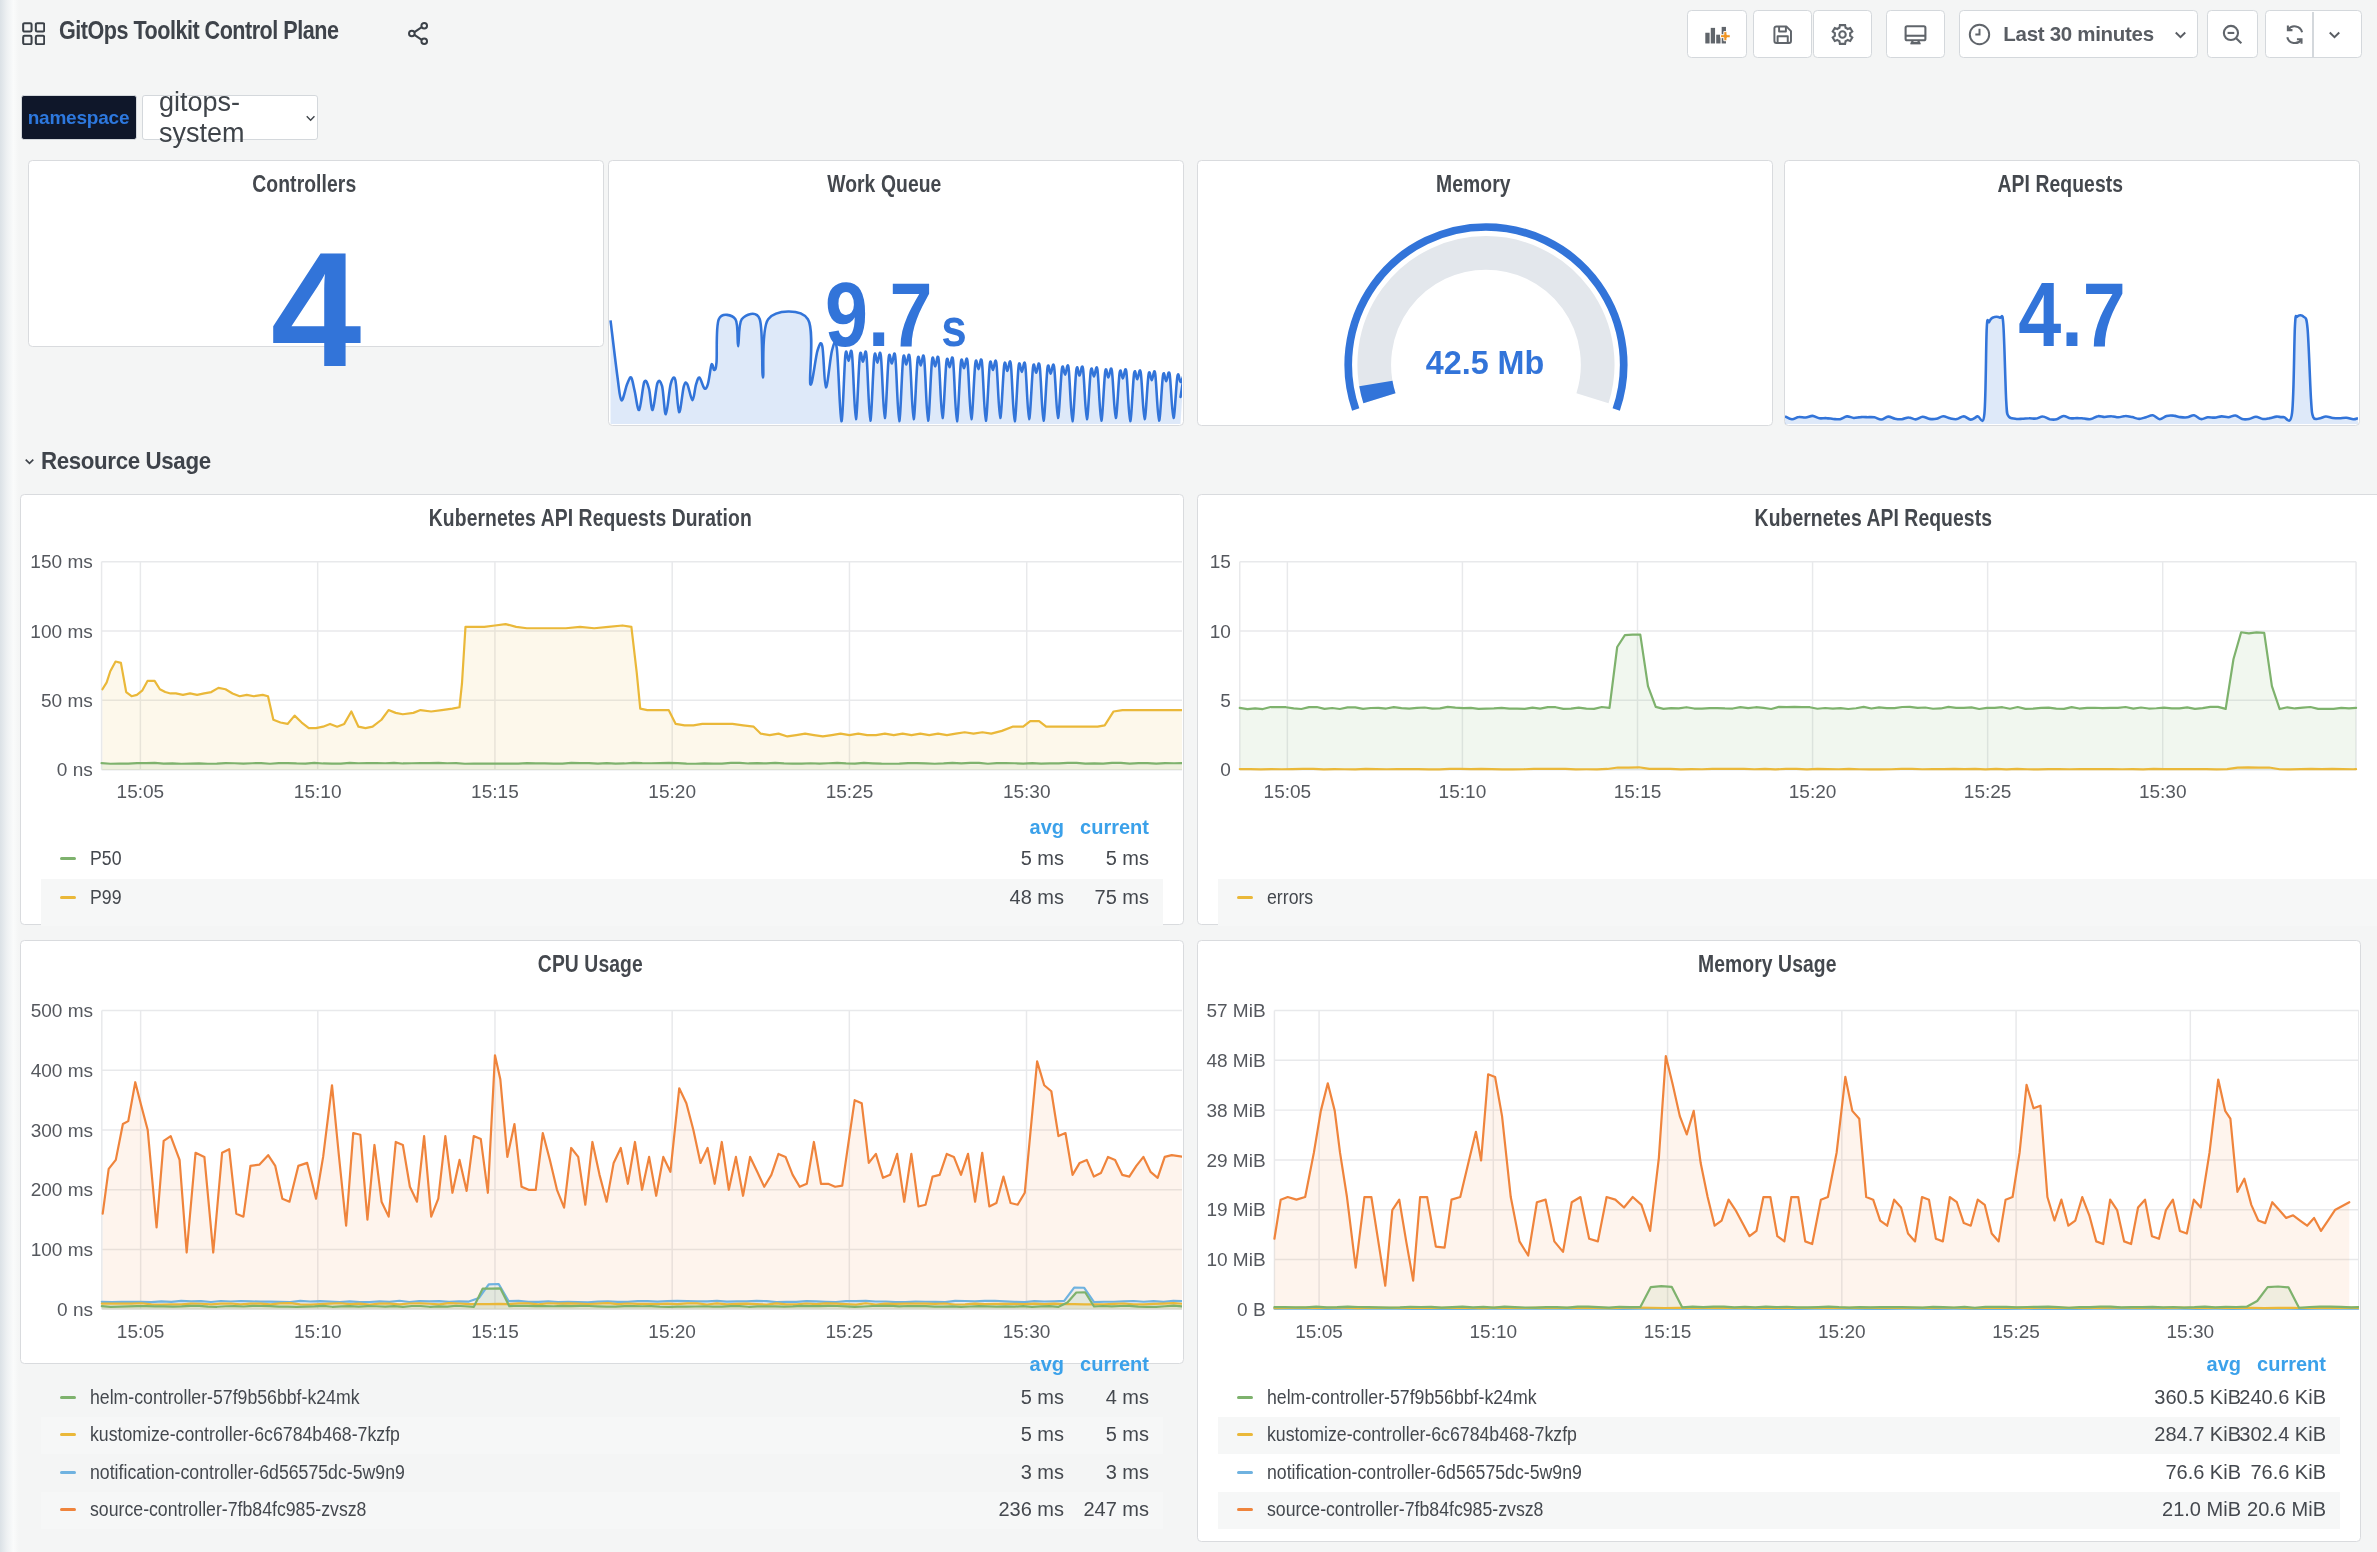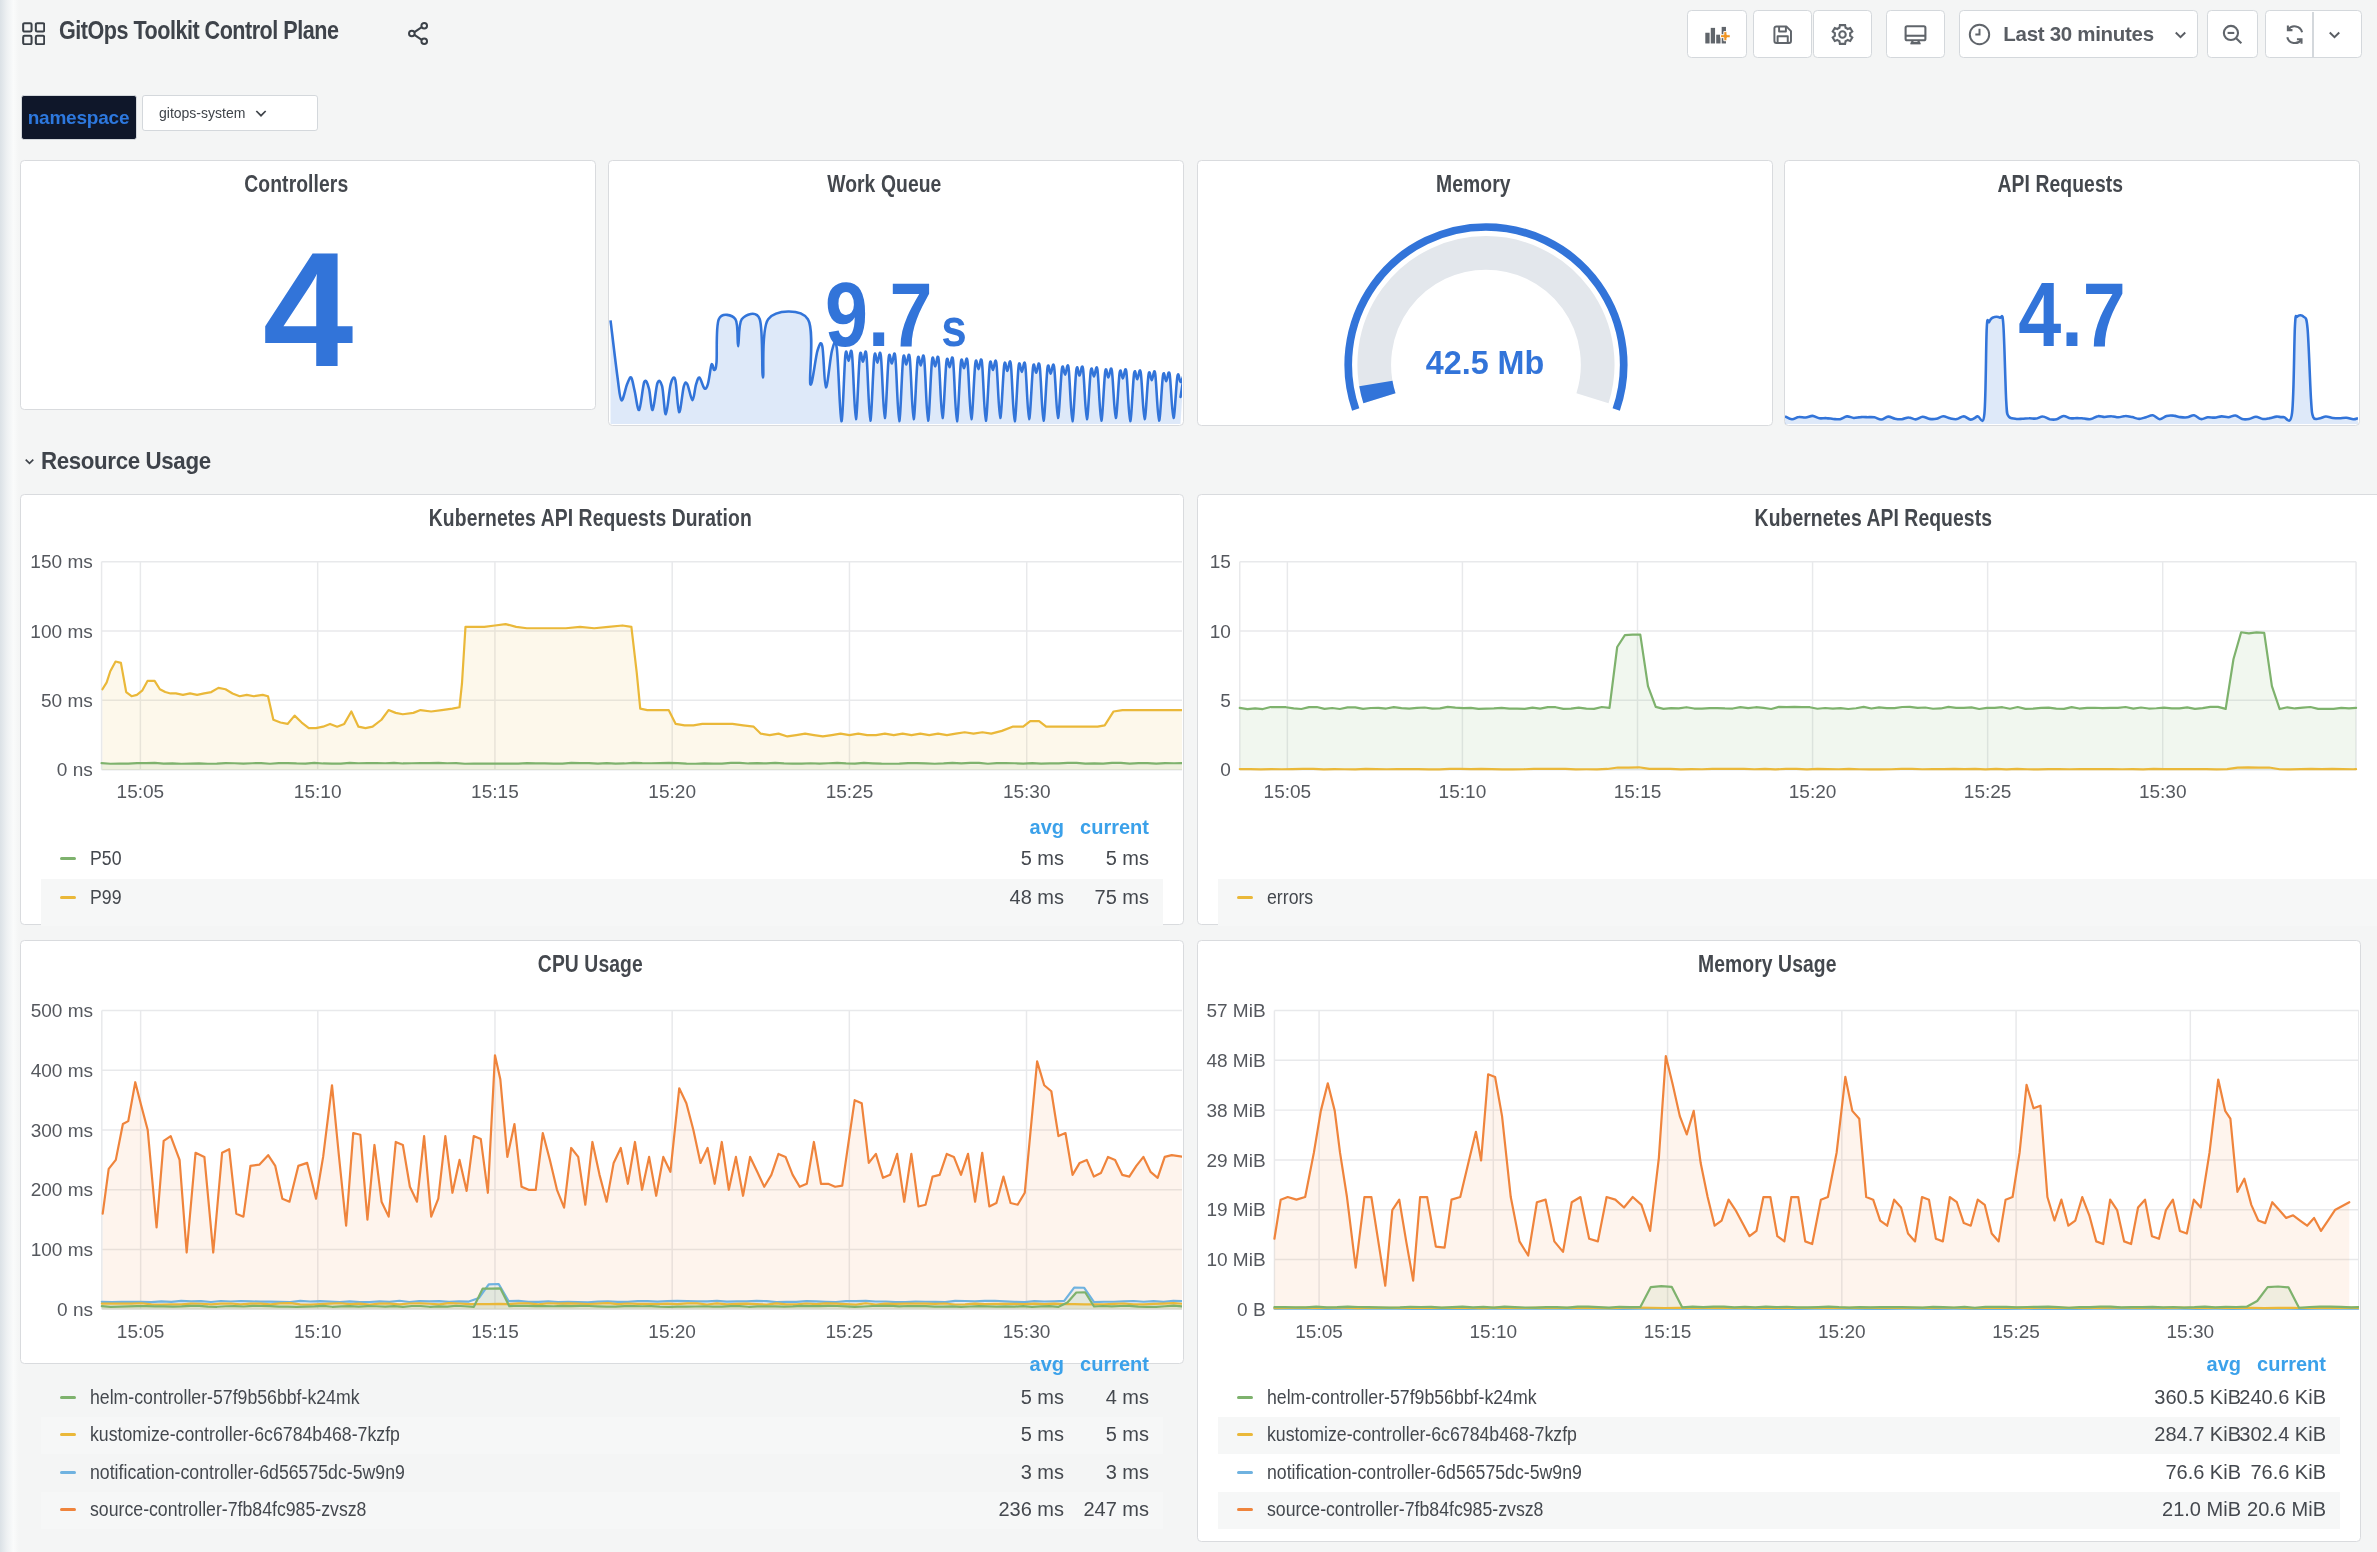--- a/index.html
+++ b/index.html
@@ -91,28 +91,28 @@
  <path d="M4.4 14.5a8 8 0 0 0 14.4 2.5"></path>
       <polyline points="19.0,21.4 19.0,16.7 14.3,16.7"></polyline>
     </svg>
  <div style="width:1.5px;height:45px;background:#d4d8dc"></div>
  <svg width="19" height="19" viewBox="0 0 24 24" fill="none" stroke="#595d63" stroke-width="2.4" style="margin-left:11.7px">
       <polyline points="6,9.5 12,15.5 18,9.5"></polyline>
     </svg>
 </div>
 
 <div style="position:absolute;left:20.5px;top:95px;width:116px;height:45px;background:#0f172a;border:1.5px solid #d4d8dc;border-radius:2.9px;display:flex;align-items:center;justify-content:center;font-size:19px;font-weight:700;color:#2d78de;letter-spacing:-0.2px">namespace</div>
-<div style="position:absolute;left:142px;top:95px;width:176px;height:36px;background:#fff;border:1.5px solid #d4d8dc;border-radius:2.9px;display:flex;align-items:center;font-size:14px;color:#3f444a">
+<div style="position:absolute;left:142px;top:95px;width:176px;height:45px;background:#fff;border:1.5px solid #d4d8dc;border-radius:2.9px;display:flex;align-items:center;font-size:27px;color:#3f444a">
     <span style="margin-left:16px">gitops-system</span>
 <svg width="16" height="16" viewBox="0 0 24 24" fill="none" stroke="#3f444a" stroke-width="2.6" style="margin-left:7.3px">
       <polyline points="5,9 12,16 19,9"></polyline>
     </svg>
   </div>
 
-<div class="panel" style="left:20px;top:160px;width:576px;height:250px">
+<div class="panel" style="left:28px;top:160px;width:576px;height:187px">
 <div class="ptitle">Controllers</div>
 <div style="position:absolute;left:0;right:0;top:70px;text-align:center;font-size:163px;font-weight:700;color:#3274D9;line-height:157px">4</div>
 </div>
 
 <div class="panel" style="left:608px;top:160px;width:576px;height:266px">
 <div class="ptitle">Work Queue</div>
 <svg width="573" height="263" viewBox="0 0 782 359" style="position:absolute;left:0;top:0">
 <path d="M2.0,217.5 C3.6,230.3 8.9,276.0 11.4,294.1 C13.9,312.3 14.6,324.9 16.9,326.6 C19.1,328.3 22.5,309.6 24.7,304.5 C26.9,299.3 28.5,294.1 30.2,295.6 C31.8,297.1 33.0,305.9 34.8,313.3 C36.7,320.7 38.9,341.8 41.1,339.8 C43.3,337.9 45.9,306.4 48.1,301.5 C50.4,296.6 52.5,304.0 54.4,310.4 C56.3,316.7 57.5,341.1 59.5,339.8 C61.4,338.6 64.0,308.4 66.1,303.0 C68.3,297.6 70.5,300.3 72.4,307.4 C74.3,314.5 75.6,346.2 77.5,345.7 C79.5,345.2 82.0,312.3 84.1,304.5 C86.2,296.6 88.5,292.2 90.4,298.6 C92.3,305.0 93.7,341.3 95.6,342.8 C97.6,344.3 100.2,313.8 102.1,307.4 C104.0,301.0 104.8,301.3 106.8,304.5 C108.7,307.7 111.9,326.3 113.8,326.6 C115.8,326.8 117.0,311.1 118.5,305.9 C120.1,300.8 121.3,294.9 123.2,295.6 C125.2,296.4 128.3,308.9 130.2,310.4 C132.2,311.8 133.3,309.9 134.9,304.5 C136.6,299.1 138.5,281.1 139.9,277.9 C141.4,274.7 142.4,285.8 143.5,285.3 C144.7,284.8 145.6,286.5 146.7,275.0 C147.7,263.4 145.5,225.8 149.8,216.0 C154.1,206.2 168.1,209.9 172.5,216.0 C176.9,222.2 174.7,252.9 176.2,252.9 C177.6,252.9 176.2,222.2 181.1,216.0 C186.0,209.9 200.9,202.8 205.7,216.0 C210.5,229.3 208.2,295.6 210.1,295.6 C212.0,295.6 207.0,229.3 217.2,216.0 C227.4,202.8 261.8,201.3 271.4,216.0 C281.0,230.8 272.5,297.3 274.7,304.5 C276.9,311.6 281.8,267.4 284.5,258.8 C287.3,250.2 289.2,244.5 291.1,252.9 C293.0,261.2 293.8,307.9 296.0,308.9 C298.2,309.9 301.8,267.6 304.3,258.8 C306.8,249.9 308.8,239.7 310.9,255.8 C313.0,271.9 315.2,353.8 317.1,355.3 C319.1,356.8 321.0,278.4 322.6,264.7 C324.2,250.9 325.4,273.0 326.9,272.8 C328.4,272.5 330.0,249.9 331.6,263.2 C333.3,276.5 335.1,351.9 336.9,352.4 C338.6,352.8 340.7,279.0 342.3,265.9 C344.0,252.9 345.1,274.3 346.6,274.0 C348.1,273.8 349.7,251.0 351.3,264.4 C353.0,277.9 354.8,354.1 356.6,354.6 C358.3,355.0 360.4,280.4 362.0,267.2 C363.7,254.0 364.8,275.5 366.3,275.3 C367.8,275.0 369.4,253.1 371.0,265.7 C372.7,278.3 374.5,350.4 376.3,350.9 C378.1,351.3 380.1,280.8 381.7,268.4 C383.4,256.1 384.5,276.8 386.0,276.5 C387.5,276.3 389.1,253.8 390.7,267.0 C392.4,280.1 394.2,354.9 396.0,355.3 C397.8,355.8 399.8,282.6 401.4,269.7 C403.1,256.8 404.2,278.1 405.7,277.8 C407.2,277.6 408.8,255.8 410.4,268.2 C412.1,280.7 413.9,351.9 415.7,352.4 C417.5,352.8 419.5,283.2 421.2,271.0 C422.8,258.7 424.0,279.3 425.5,279.1 C427.0,278.8 428.5,256.9 430.1,269.5 C431.8,282.1 433.6,354.1 435.4,354.6 C437.2,355.0 439.2,284.6 440.9,272.2 C442.5,259.8 443.7,280.6 445.2,280.3 C446.7,280.1 448.2,259.0 449.9,270.7 C451.5,282.5 453.3,350.4 455.1,350.9 C456.9,351.3 458.9,285.0 460.6,273.5 C462.2,261.9 463.4,281.8 464.9,281.6 C466.4,281.3 467.9,259.7 469.6,272.0 C471.2,284.3 473.0,354.9 474.8,355.3 C476.6,355.8 478.6,286.8 480.3,274.7 C481.9,262.7 483.1,283.1 484.6,282.8 C486.1,282.6 487.6,261.7 489.3,273.3 C490.9,284.9 492.7,351.9 494.5,352.4 C496.3,352.8 498.3,287.4 500.0,276.0 C501.6,264.6 502.8,284.3 504.3,284.1 C505.8,283.9 507.3,262.8 509.0,274.5 C510.6,286.3 512.4,354.1 514.2,354.6 C516.0,355.0 518.1,288.8 519.7,277.3 C521.3,265.7 522.5,285.6 524.0,285.4 C525.5,285.1 527.0,264.9 528.7,275.8 C530.3,286.7 532.1,350.4 533.9,350.9 C535.7,351.3 537.8,289.2 539.4,278.5 C541.0,267.8 542.2,286.9 543.7,286.6 C545.2,286.4 546.7,265.6 548.4,277.0 C550.0,288.5 551.8,354.9 553.6,355.3 C555.4,355.8 557.5,291.0 559.1,279.8 C560.7,268.5 561.9,288.1 563.4,287.9 C564.9,287.6 566.4,267.6 568.1,278.3 C569.7,289.0 571.5,351.9 573.3,352.4 C575.1,352.8 577.2,291.6 578.8,281.0 C580.4,270.5 581.6,289.4 583.1,289.1 C584.6,288.9 586.1,268.7 587.8,279.6 C589.5,290.5 591.3,354.1 593.0,354.6 C594.8,355.0 596.9,293.0 598.5,282.3 C600.1,271.6 601.3,290.6 602.8,290.4 C604.3,290.2 605.8,270.7 607.5,280.8 C609.2,290.9 611.0,350.4 612.7,350.9 C614.5,351.3 616.6,293.4 618.2,283.6 C619.8,273.7 621.0,291.9 622.5,291.7 C624.0,291.4 625.6,271.5 627.2,282.1 C628.9,292.7 630.7,354.9 632.4,355.3 C634.2,355.8 636.3,295.2 637.9,284.8 C639.6,274.4 640.7,293.2 642.2,292.9 C643.7,292.7 645.3,273.4 646.9,283.3 C648.6,293.2 650.4,351.9 652.2,352.4 C653.9,352.8 656.0,295.8 657.6,286.1 C659.3,276.4 660.4,294.4 661.9,294.2 C663.4,293.9 665.0,274.5 666.6,284.6 C668.3,294.7 670.1,354.1 671.9,354.6 C673.6,355.0 675.7,297.2 677.3,287.3 C679.0,277.5 680.1,295.7 681.6,295.4 C683.1,295.2 684.7,276.6 686.3,285.9 C688.0,295.1 689.8,350.4 691.6,350.9 C693.4,351.3 695.4,297.6 697.0,288.6 C698.7,279.6 699.8,296.9 701.3,296.7 C702.8,296.4 704.4,277.3 706.0,287.1 C707.7,296.9 709.5,354.9 711.3,355.3 C713.1,355.8 715.1,299.4 716.7,289.8 C718.4,280.3 719.6,298.2 721.0,298.0 C722.5,297.7 724.1,279.3 725.7,288.4 C727.4,297.4 729.2,351.9 731.0,352.4 C732.8,352.8 734.8,300.0 736.5,291.1 C738.1,282.2 739.3,299.5 740.8,299.2 C742.3,299.0 743.8,280.4 745.4,289.6 C747.1,298.9 748.9,354.1 750.7,354.6 C752.5,355.0 754.5,301.4 756.2,292.4 C757.8,283.3 759.0,300.7 760.5,300.5 C762.0,300.2 763.5,282.5 765.2,290.9 C766.8,299.3 768.6,350.4 770.4,350.9 C772.2,351.3 774.2,301.8 775.9,293.6 C777.5,285.4 778.7,302.0 780.2,301.7 C781.7,301.5 784.9,288.7 784.9,292.2 C784.8,295.6 780.2,321.3 780.1,322.1 C779.9,323.0 783.3,301.3 784.0,297.1 L780,359 L2,359 Z" fill="rgba(50,116,217,0.16)"></path>
 <path d="M2.0,217.5 C3.6,230.3 8.9,276.0 11.4,294.1 C13.9,312.3 14.6,324.9 16.9,326.6 C19.1,328.3 22.5,309.6 24.7,304.5 C26.9,299.3 28.5,294.1 30.2,295.6 C31.8,297.1 33.0,305.9 34.8,313.3 C36.7,320.7 38.9,341.8 41.1,339.8 C43.3,337.9 45.9,306.4 48.1,301.5 C50.4,296.6 52.5,304.0 54.4,310.4 C56.3,316.7 57.5,341.1 59.5,339.8 C61.4,338.6 64.0,308.4 66.1,303.0 C68.3,297.6 70.5,300.3 72.4,307.4 C74.3,314.5 75.6,346.2 77.5,345.7 C79.5,345.2 82.0,312.3 84.1,304.5 C86.2,296.6 88.5,292.2 90.4,298.6 C92.3,305.0 93.7,341.3 95.6,342.8 C97.6,344.3 100.2,313.8 102.1,307.4 C104.0,301.0 104.8,301.3 106.8,304.5 C108.7,307.7 111.9,326.3 113.8,326.6 C115.8,326.8 117.0,311.1 118.5,305.9 C120.1,300.8 121.3,294.9 123.2,295.6 C125.2,296.4 128.3,308.9 130.2,310.4 C132.2,311.8 133.3,309.9 134.9,304.5 C136.6,299.1 138.5,281.1 139.9,277.9 C141.4,274.7 142.4,285.8 143.5,285.3 C144.7,284.8 145.6,286.5 146.7,275.0 C147.7,263.4 145.5,225.8 149.8,216.0 C154.1,206.2 168.1,209.9 172.5,216.0 C176.9,222.2 174.7,252.9 176.2,252.9 C177.6,252.9 176.2,222.2 181.1,216.0 C186.0,209.9 200.9,202.8 205.7,216.0 C210.5,229.3 208.2,295.6 210.1,295.6 C212.0,295.6 207.0,229.3 217.2,216.0 C227.4,202.8 261.8,201.3 271.4,216.0 C281.0,230.8 272.5,297.3 274.7,304.5 C276.9,311.6 281.8,267.4 284.5,258.8 C287.3,250.2 289.2,244.5 291.1,252.9 C293.0,261.2 293.8,307.9 296.0,308.9 C298.2,309.9 301.8,267.6 304.3,258.8 C306.8,249.9 308.8,239.7 310.9,255.8 C313.0,271.9 315.2,353.8 317.1,355.3 C319.1,356.8 321.0,278.4 322.6,264.7 C324.2,250.9 325.4,273.0 326.9,272.8 C328.4,272.5 330.0,249.9 331.6,263.2 C333.3,276.5 335.1,351.9 336.9,352.4 C338.6,352.8 340.7,279.0 342.3,265.9 C344.0,252.9 345.1,274.3 346.6,274.0 C348.1,273.8 349.7,251.0 351.3,264.4 C353.0,277.9 354.8,354.1 356.6,354.6 C358.3,355.0 360.4,280.4 362.0,267.2 C363.7,254.0 364.8,275.5 366.3,275.3 C367.8,275.0 369.4,253.1 371.0,265.7 C372.7,278.3 374.5,350.4 376.3,350.9 C378.1,351.3 380.1,280.8 381.7,268.4 C383.4,256.1 384.5,276.8 386.0,276.5 C387.5,276.3 389.1,253.8 390.7,267.0 C392.4,280.1 394.2,354.9 396.0,355.3 C397.8,355.8 399.8,282.6 401.4,269.7 C403.1,256.8 404.2,278.1 405.7,277.8 C407.2,277.6 408.8,255.8 410.4,268.2 C412.1,280.7 413.9,351.9 415.7,352.4 C417.5,352.8 419.5,283.2 421.2,271.0 C422.8,258.7 424.0,279.3 425.5,279.1 C427.0,278.8 428.5,256.9 430.1,269.5 C431.8,282.1 433.6,354.1 435.4,354.6 C437.2,355.0 439.2,284.6 440.9,272.2 C442.5,259.8 443.7,280.6 445.2,280.3 C446.7,280.1 448.2,259.0 449.9,270.7 C451.5,282.5 453.3,350.4 455.1,350.9 C456.9,351.3 458.9,285.0 460.6,273.5 C462.2,261.9 463.4,281.8 464.9,281.6 C466.4,281.3 467.9,259.7 469.6,272.0 C471.2,284.3 473.0,354.9 474.8,355.3 C476.6,355.8 478.6,286.8 480.3,274.7 C481.9,262.7 483.1,283.1 484.6,282.8 C486.1,282.6 487.6,261.7 489.3,273.3 C490.9,284.9 492.7,351.9 494.5,352.4 C496.3,352.8 498.3,287.4 500.0,276.0 C501.6,264.6 502.8,284.3 504.3,284.1 C505.8,283.9 507.3,262.8 509.0,274.5 C510.6,286.3 512.4,354.1 514.2,354.6 C516.0,355.0 518.1,288.8 519.7,277.3 C521.3,265.7 522.5,285.6 524.0,285.4 C525.5,285.1 527.0,264.9 528.7,275.8 C530.3,286.7 532.1,350.4 533.9,350.9 C535.7,351.3 537.8,289.2 539.4,278.5 C541.0,267.8 542.2,286.9 543.7,286.6 C545.2,286.4 546.7,265.6 548.4,277.0 C550.0,288.5 551.8,354.9 553.6,355.3 C555.4,355.8 557.5,291.0 559.1,279.8 C560.7,268.5 561.9,288.1 563.4,287.9 C564.9,287.6 566.4,267.6 568.1,278.3 C569.7,289.0 571.5,351.9 573.3,352.4 C575.1,352.8 577.2,291.6 578.8,281.0 C580.4,270.5 581.6,289.4 583.1,289.1 C584.6,288.9 586.1,268.7 587.8,279.6 C589.5,290.5 591.3,354.1 593.0,354.6 C594.8,355.0 596.9,293.0 598.5,282.3 C600.1,271.6 601.3,290.6 602.8,290.4 C604.3,290.2 605.8,270.7 607.5,280.8 C609.2,290.9 611.0,350.4 612.7,350.9 C614.5,351.3 616.6,293.4 618.2,283.6 C619.8,273.7 621.0,291.9 622.5,291.7 C624.0,291.4 625.6,271.5 627.2,282.1 C628.9,292.7 630.7,354.9 632.4,355.3 C634.2,355.8 636.3,295.2 637.9,284.8 C639.6,274.4 640.7,293.2 642.2,292.9 C643.7,292.7 645.3,273.4 646.9,283.3 C648.6,293.2 650.4,351.9 652.2,352.4 C653.9,352.8 656.0,295.8 657.6,286.1 C659.3,276.4 660.4,294.4 661.9,294.2 C663.4,293.9 665.0,274.5 666.6,284.6 C668.3,294.7 670.1,354.1 671.9,354.6 C673.6,355.0 675.7,297.2 677.3,287.3 C679.0,277.5 680.1,295.7 681.6,295.4 C683.1,295.2 684.7,276.6 686.3,285.9 C688.0,295.1 689.8,350.4 691.6,350.9 C693.4,351.3 695.4,297.6 697.0,288.6 C698.7,279.6 699.8,296.9 701.3,296.7 C702.8,296.4 704.4,277.3 706.0,287.1 C707.7,296.9 709.5,354.9 711.3,355.3 C713.1,355.8 715.1,299.4 716.7,289.8 C718.4,280.3 719.6,298.2 721.0,298.0 C722.5,297.7 724.1,279.3 725.7,288.4 C727.4,297.4 729.2,351.9 731.0,352.4 C732.8,352.8 734.8,300.0 736.5,291.1 C738.1,282.2 739.3,299.5 740.8,299.2 C742.3,299.0 743.8,280.4 745.4,289.6 C747.1,298.9 748.9,354.1 750.7,354.6 C752.5,355.0 754.5,301.4 756.2,292.4 C757.8,283.3 759.0,300.7 760.5,300.5 C762.0,300.2 763.5,282.5 765.2,290.9 C766.8,299.3 768.6,350.4 770.4,350.9 C772.2,351.3 774.2,301.8 775.9,293.6 C777.5,285.4 778.7,302.0 780.2,301.7 C781.7,301.5 784.9,288.7 784.9,292.2 C784.8,295.6 780.2,321.3 780.1,322.1 C779.9,323.0 783.3,301.3 784.0,297.1" fill="none" stroke="#3274D9" stroke-width="3.5" stroke-linejoin="round"></path>
 </svg>

